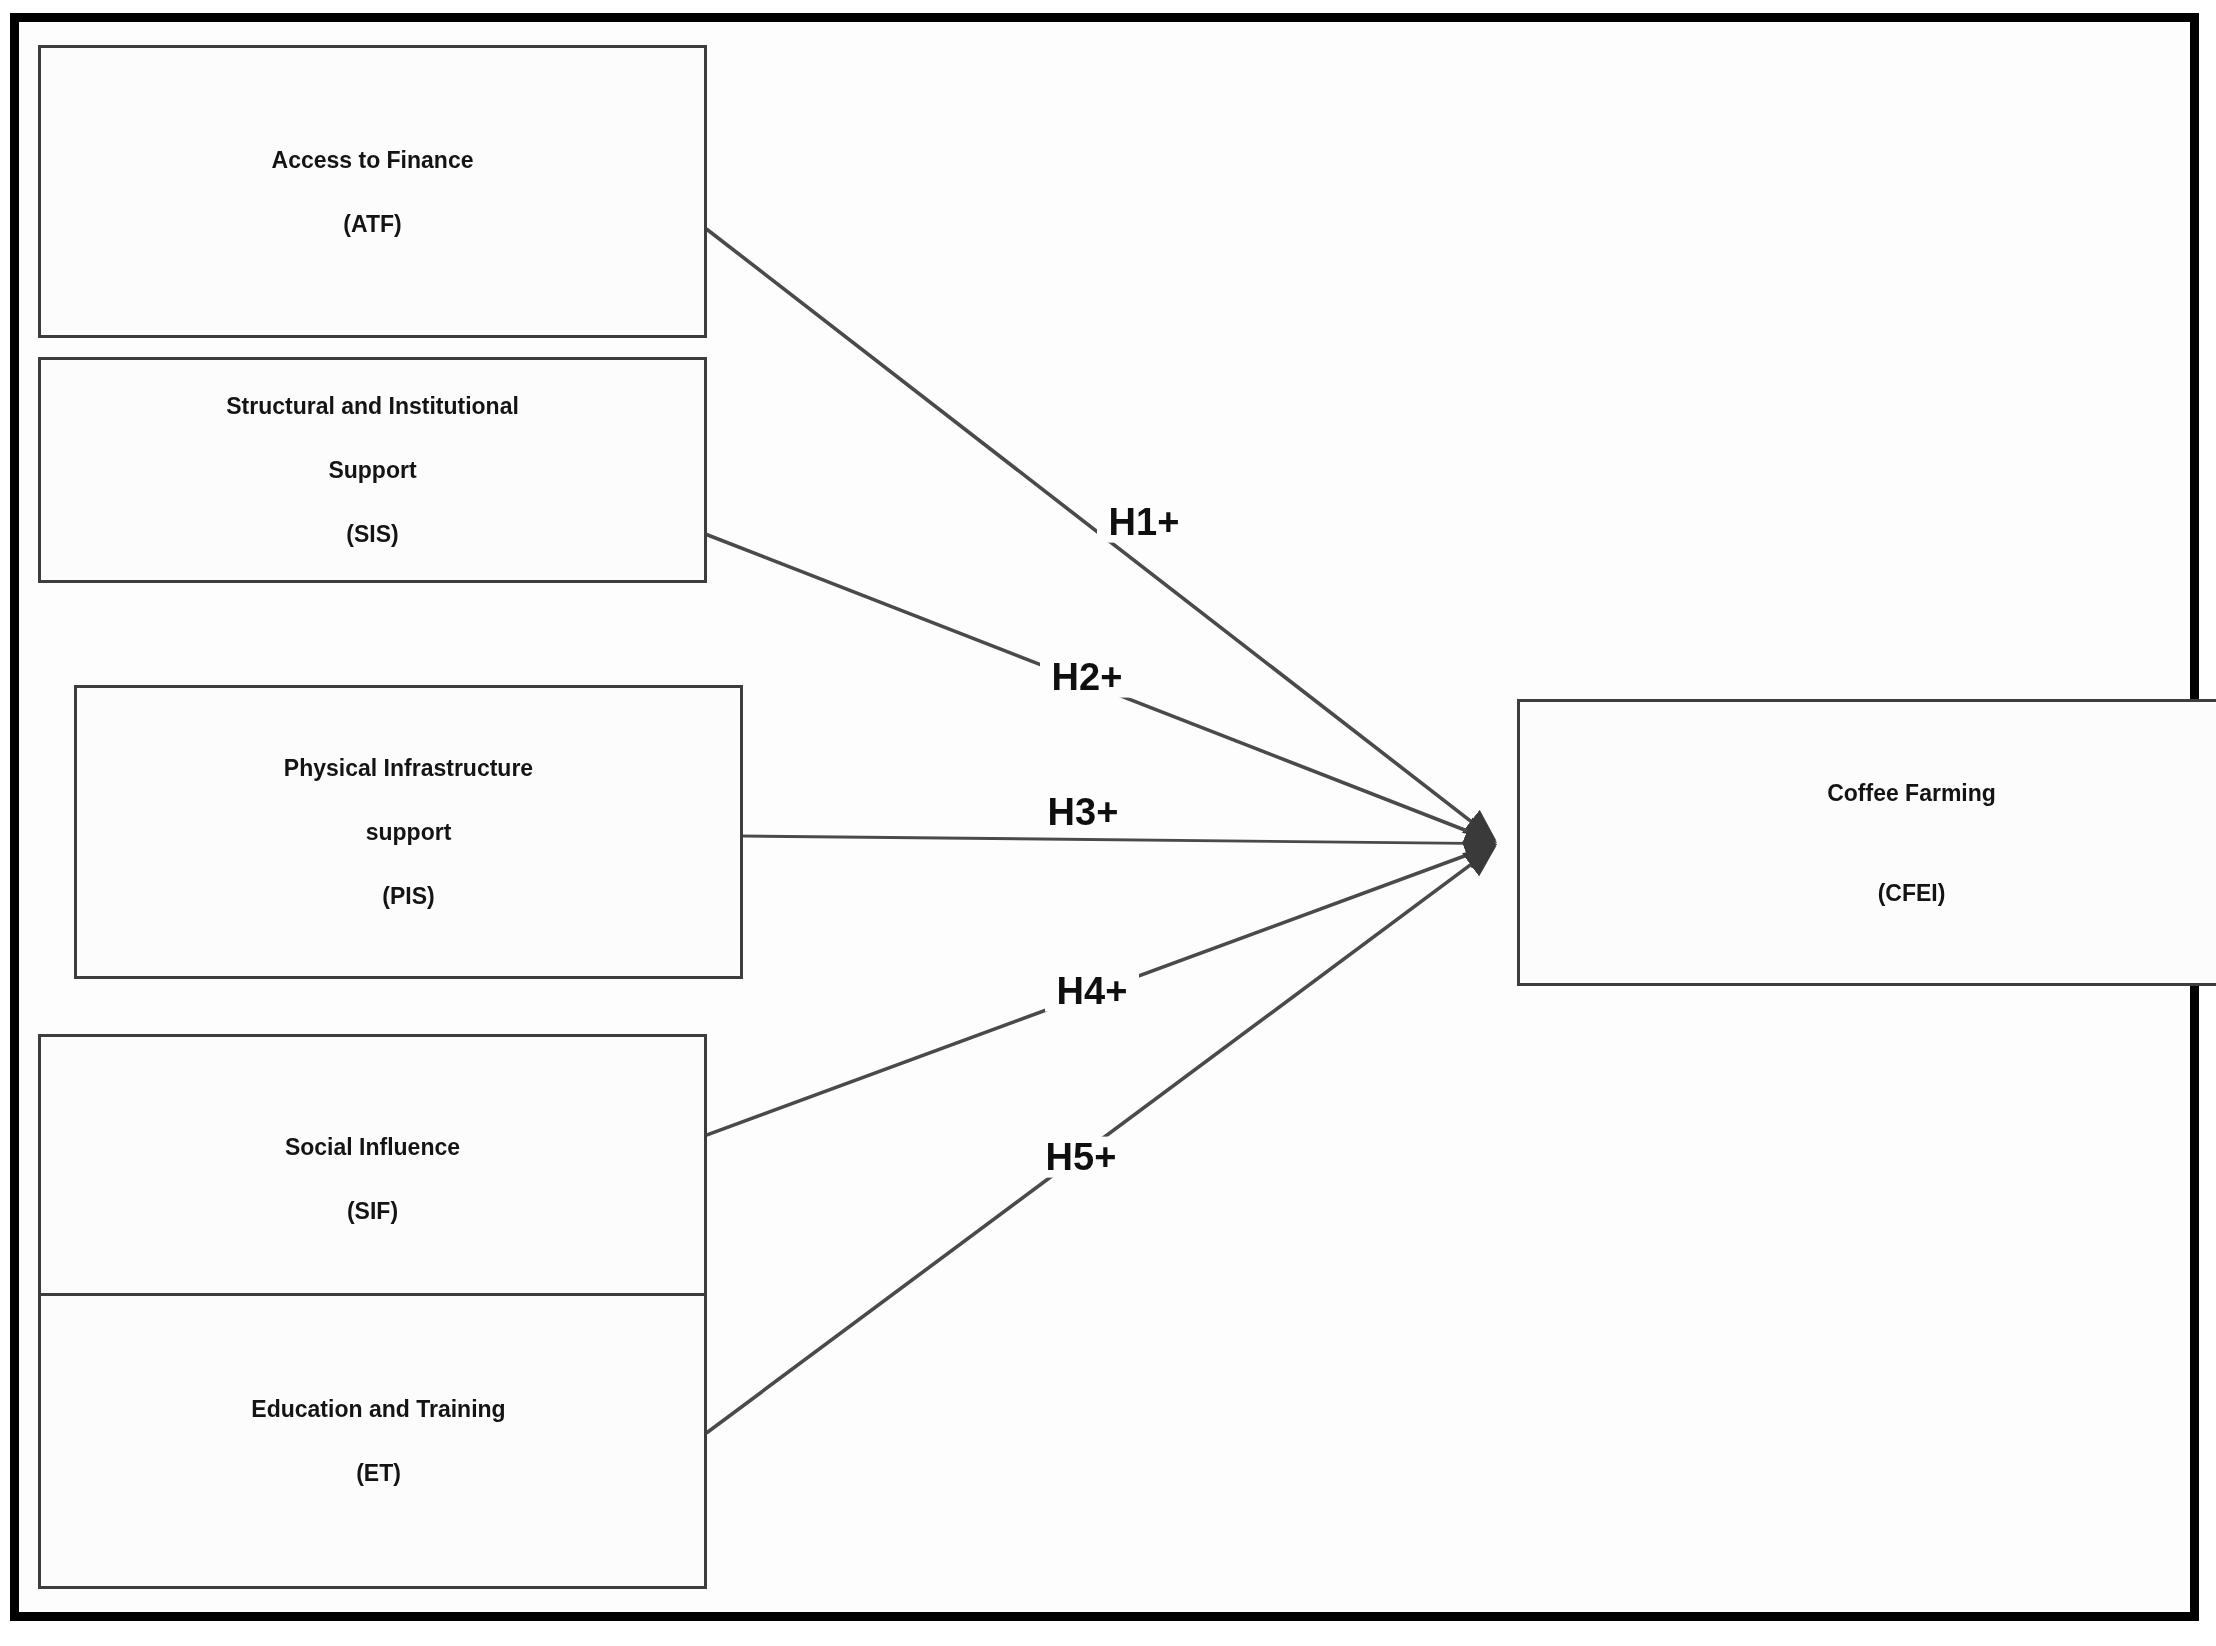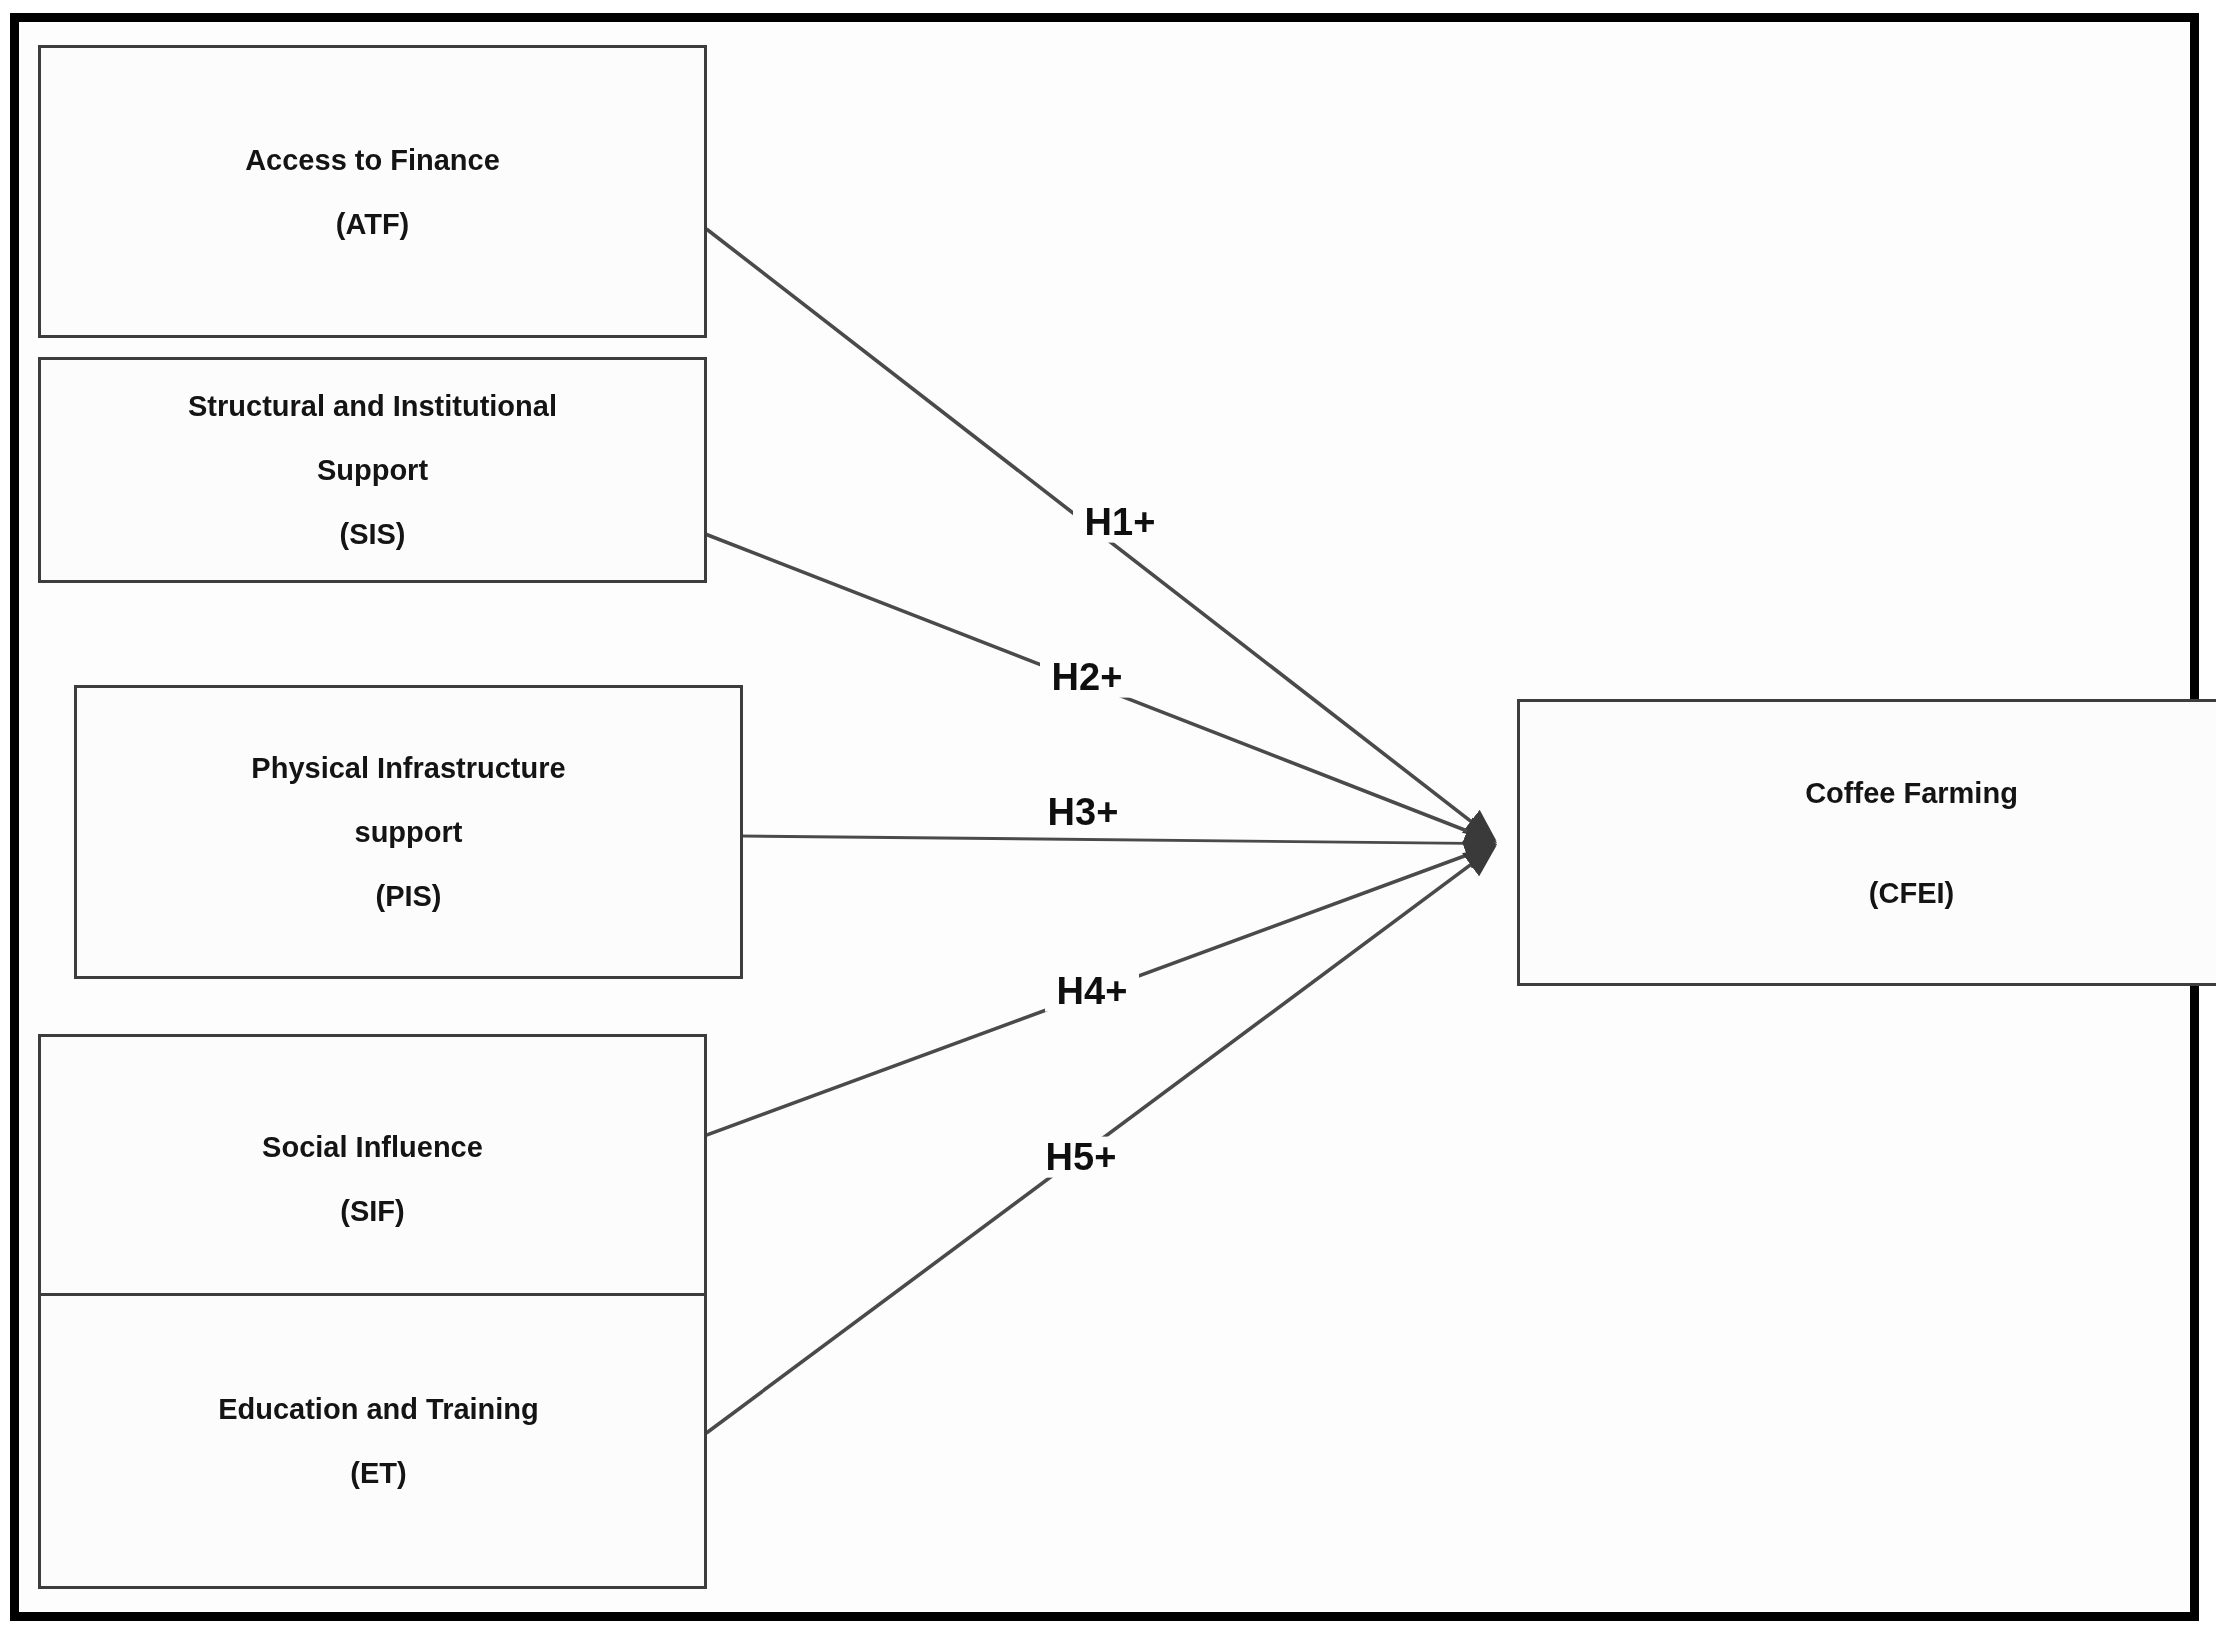--- a/index.html
+++ b/index.html
@@ -37,42 +37,42 @@
     box-sizing: border-box;
     border: 3.6px solid #3d3d3d;
     background: #fcfcfc;
     display: flex;
     flex-direction: column;
     align-items: center;
     justify-content: center;
     text-align: center;
     color: #141414;
     font-weight: bold;
-    font-size: 29px;
+    font-size: 23px;
     line-height: 64px;
   }
   .node span { display: block; white-space: nowrap; }
   .node-atf  { left: 38px;  top: 45px;   width: 669px; height: 293px; }
   .node-sis  { left: 38px;  top: 357px;  width: 669px; height: 226px; align-items: center; }
   .node-pis  { left: 38px;  top: 685px;  width: 669px; height: 294px; margin-left: 36px; }
   .node-sif  { left: 38px;  top: 999px; width: 669px; height: 290px; margin-top: 35px; }
   .node-et   { left: 38px;  top: 1293px; width: 669px; height: 296px; padding-left: 12px; }
   .node-cfei { left: 1517px; top: 699px; width: 789px; height: 287px; gap: 36px; }
   .hlabel {
     position: absolute;
     transform: translate(-50%, -50%);
     background: #fdfdfd;
     padding: 1.4px 11.6px;
     color: #0f0f0f;
     font-weight: bold;
     font-size: 38px;
     line-height: 1;
     white-space: nowrap;
   }
-  .hlabel-h1 { left: 1120px; top: 522px;  }
+  .hlabel-h1 { left: 1144px; top: 522px;  }
   .hlabel-h2 { left: 1087px; top: 677px;  }
   .hlabel-h3 { left: 1083px; top: 812px; }
   .hlabel-h4 { left: 1092px; top: 991px; text-align: center; }
   .hlabel-h5 { left: 1081px; top: 1157px; }
 </style>
 </head>
 <body>
 
 <div class="canvas">
 

